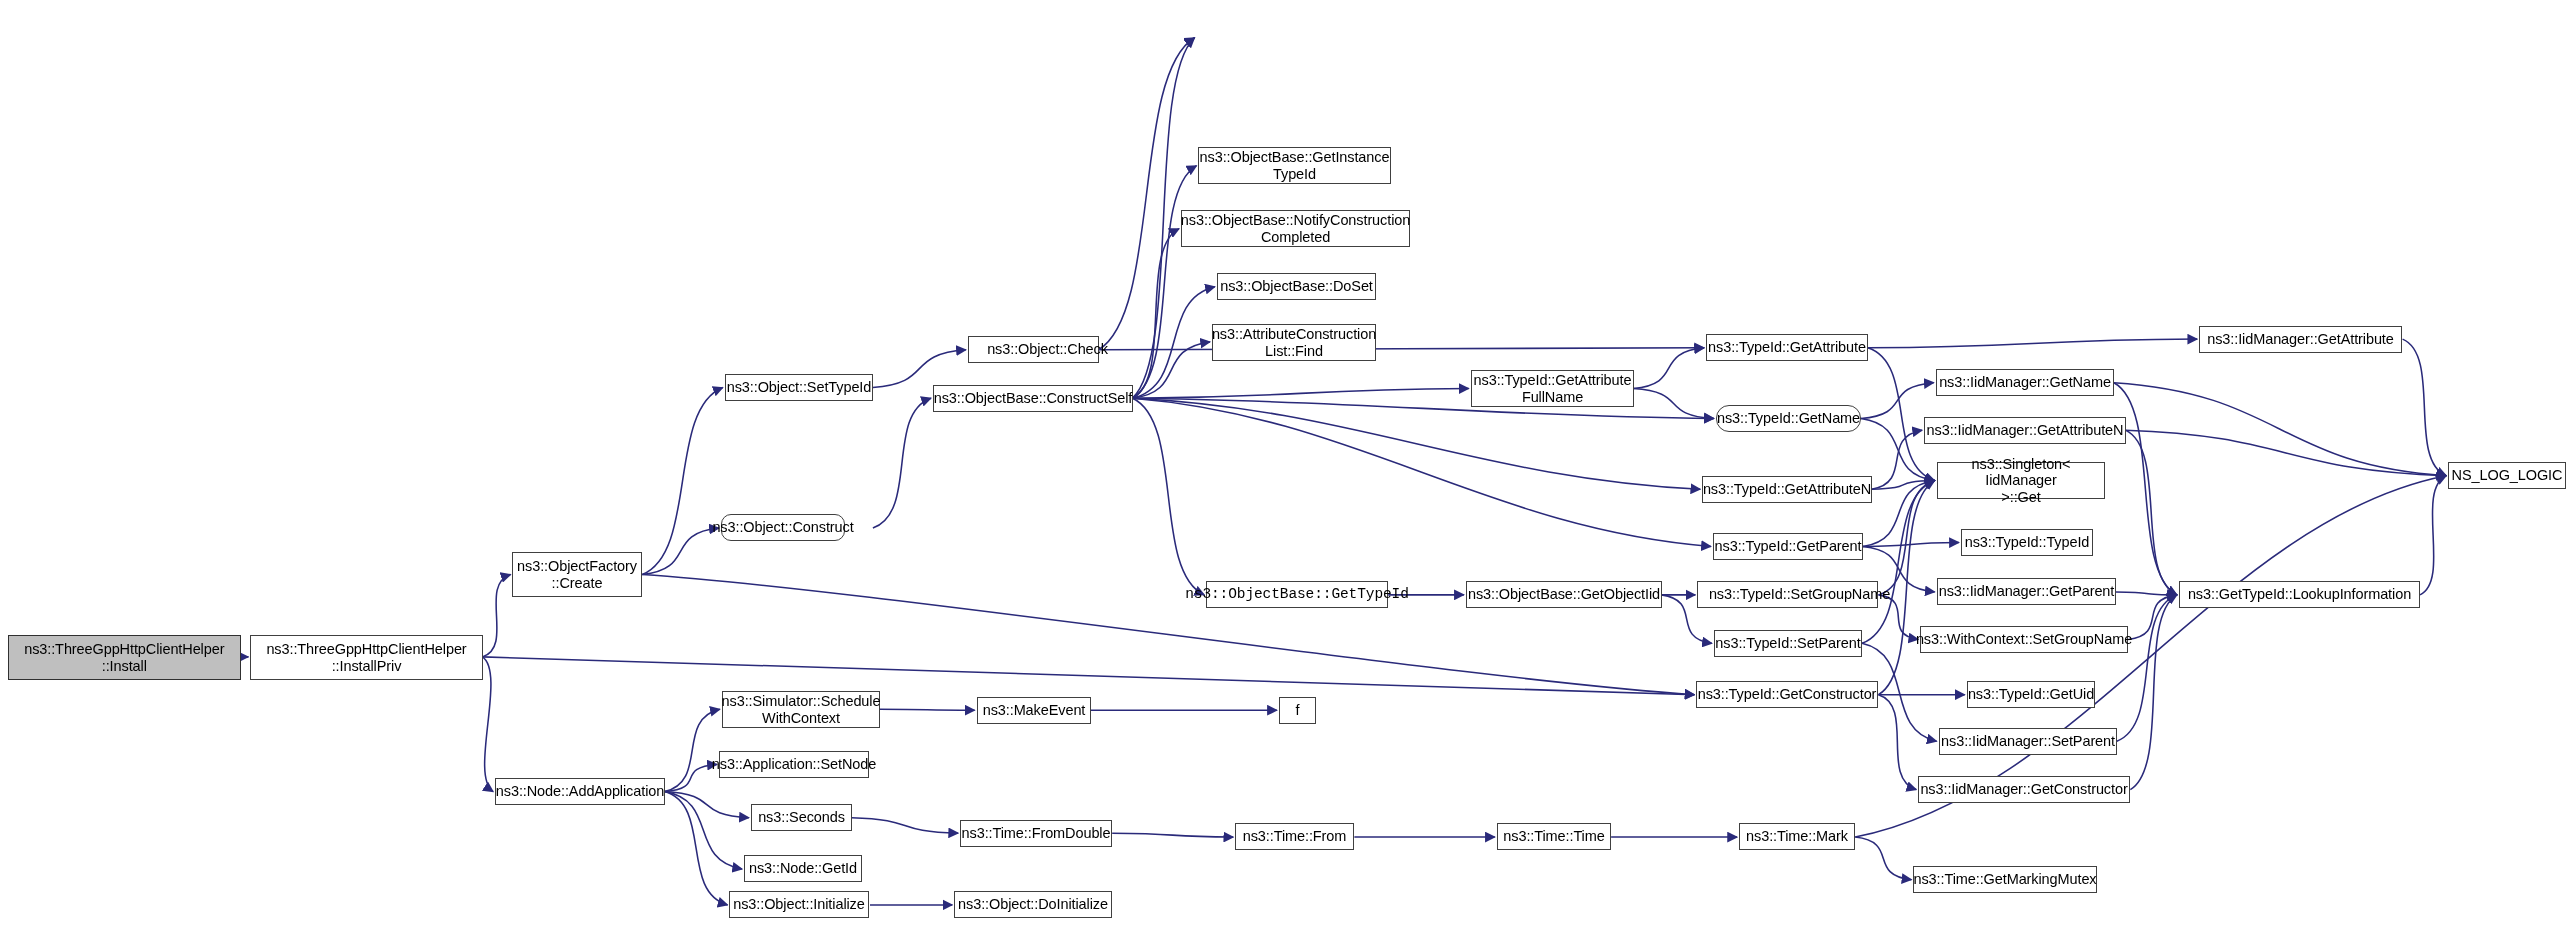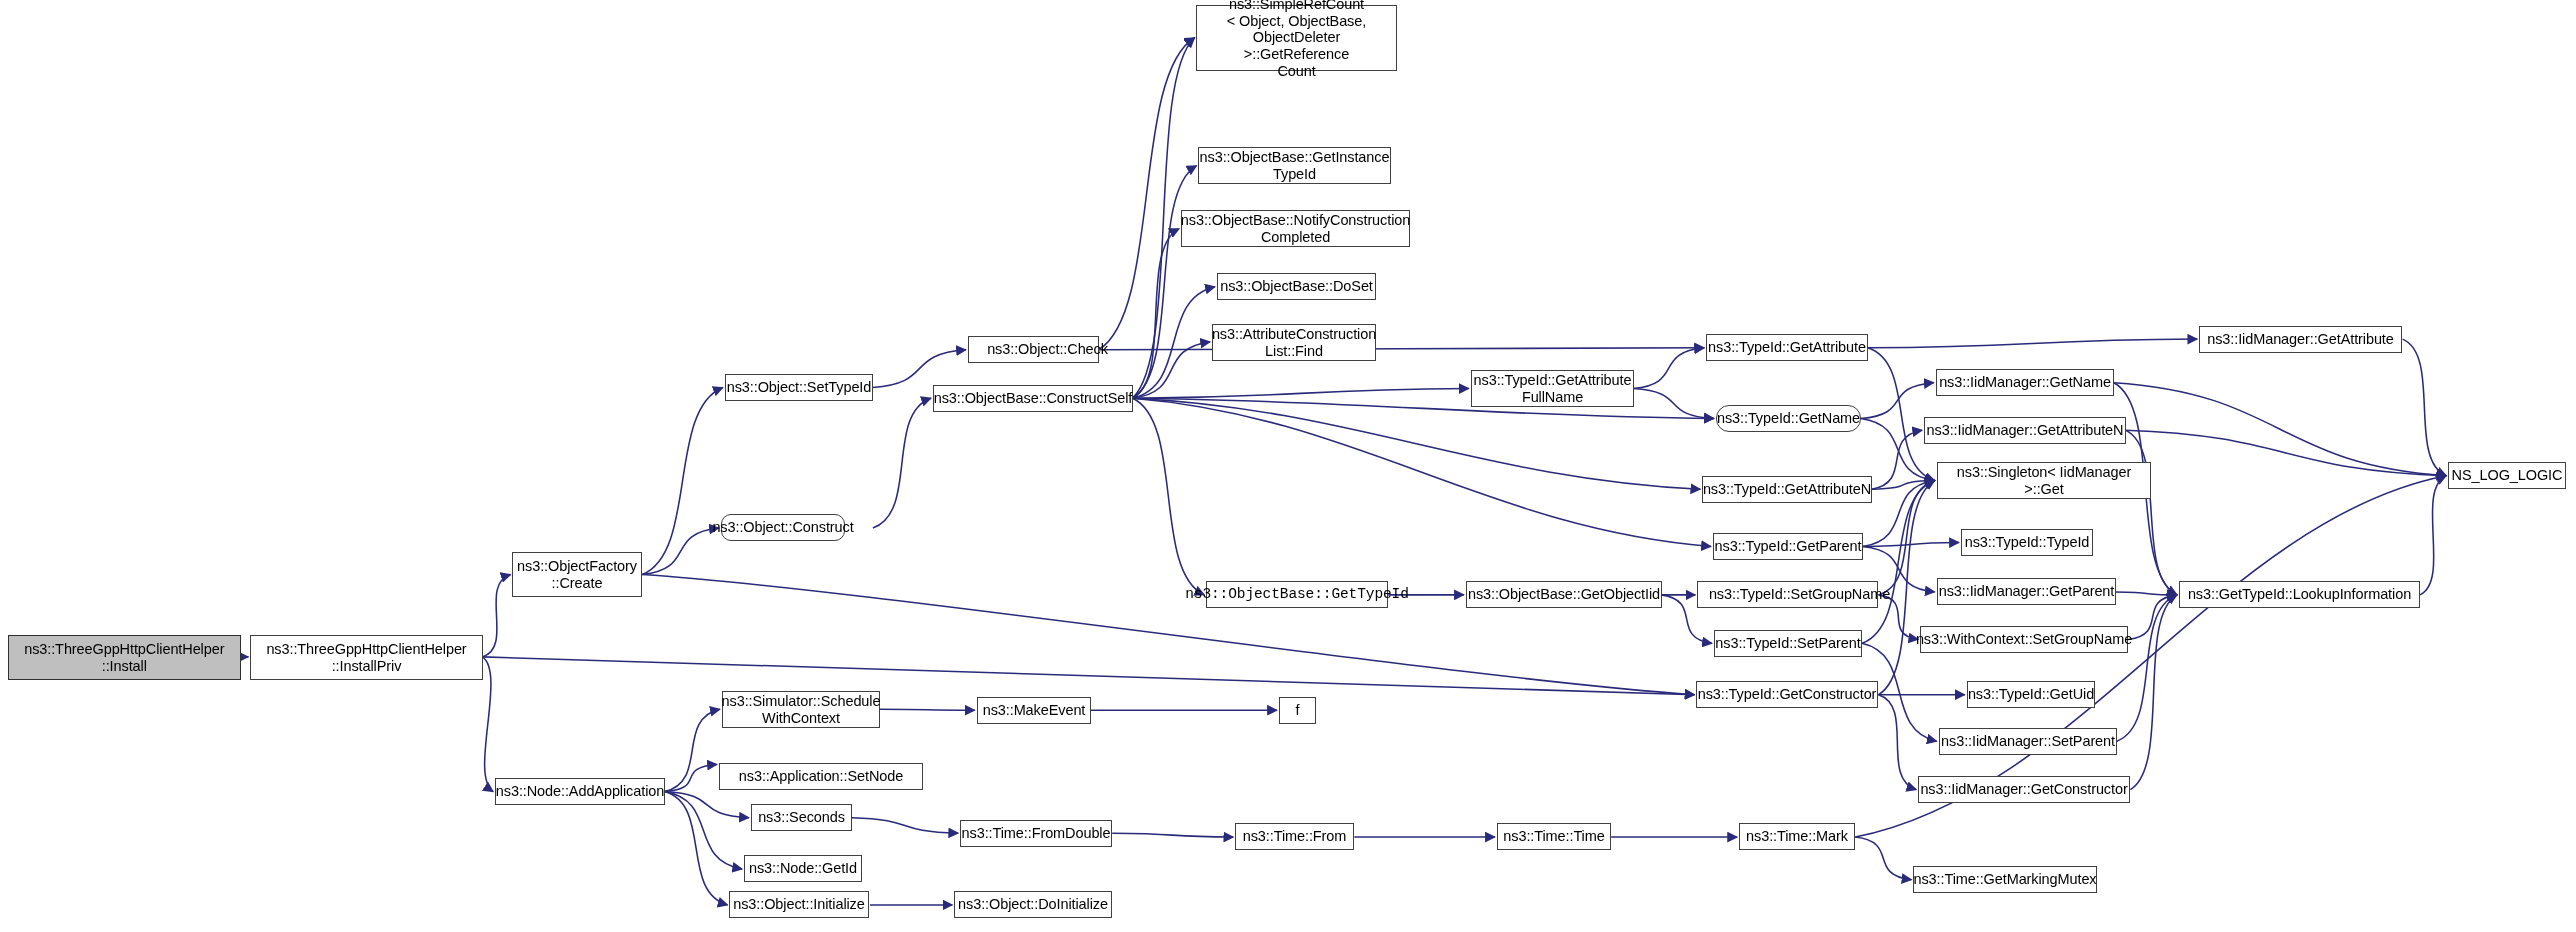--- a/index.html
+++ b/index.html
@@ -105,61 +105,57 @@
 <div class="node root" style="left: 7.8px; top: 635px; width: 233px; height: 45px;"><span>ns3::ThreeGppHttpClientHelper
 ::Install</span></div>
     <div class="node" style="left: 250px; top: 635px; width: 233px; height: 45px;"><span>ns3::ThreeGppHttpClientHelper
 ::InstallPriv</span></div>
     <div class="node" style="left: 512px; top: 552px; width: 130px; height: 45px;"><span>ns3::ObjectFactory
 ::Create</span></div>
     <div class="node" style="left: 725px; top: 374px; width: 148px; height: 27px;"><span>ns3::Object::SetTypeId</span></div>
     <div class="node" style="left: 721px; top: 514px; width: 124px; height: 27px; border-radius: 10px;"><span>ns3::Object::Construct</span></div>
     <div class="node" style="left: 968px; top: 336px; width: 131px; height: 27px; padding-left: 28px;"><span>ns3::Object::Check</span></div>
     <div class="node" style="left: 933px; top: 385px; width: 200px; height: 27px;"><span>ns3::ObjectBase::ConstructSelf</span></div>
-    <div class="node" style="left: 1196px; top: 4.8px; width: 201px; height: 66px;"><span>ns3::SimpleRefCount
-&lt; Object, ObjectBase,
- ObjectDeleter &gt;::GetReference
-Count</span></div>
     <div class="node" style="left: 1198px; top: 147px; width: 193px; height: 37px;"><span>ns3::ObjectBase::GetInstance
 TypeId</span></div>
     <div class="node" style="left: 1181px; top: 210px; width: 229px; height: 37px;"><span>ns3::ObjectBase::NotifyConstruction
 Completed</span></div>
     <div class="node" style="left: 1217px; top: 273px; width: 159px; height: 27px;"><span>ns3::ObjectBase::DoSet</span></div>
     <div class="node" style="left: 1212px; top: 324px; width: 164px; height: 37px;"><span>ns3::AttributeConstruction
 List::Find</span></div>
     <div class="node" style="left: 1206px; top: 581px; width: 182px; height: 27px; font-family: Liberation Mono, monospace;"><span>ns3::ObjectBase::GetTypeId</span></div>
     <div class="node" style="left: 1471px; top: 370px; width: 163px; height: 37px;"><span>ns3::TypeId::GetAttribute
 FullName</span></div>
     <div class="node" style="left: 1466px; top: 581px; width: 196px; height: 27px;"><span>ns3::ObjectBase::GetObjectIid</span></div>
     <div class="node" style="left: 1706px; top: 334px; width: 162px; height: 27px;"><span>ns3::TypeId::GetAttribute</span></div>
     <div class="node" style="left: 1716px; top: 405px; width: 145px; height: 27px; border-radius: 13px;"><span>ns3::TypeId::GetName</span></div>
     <div class="node" style="left: 1702px; top: 476px; width: 170px; height: 27px;"><span>ns3::TypeId::GetAttributeN</span></div>
     <div class="node" style="left: 1713px; top: 533px; width: 150px; height: 27px;"><span>ns3::TypeId::GetParent</span></div>
     <div class="node" style="left: 1697px; top: 581px; width: 181px; height: 27px; padding-left: 24px;"><span>ns3::TypeId::SetGroupName</span></div>
     <div class="node" style="left: 1714px; top: 630px; width: 148px; height: 27px;"><span>ns3::TypeId::SetParent</span></div>
     <div class="node" style="left: 1696px; top: 681px; width: 182px; height: 27px;"><span>ns3::TypeId::GetConstructor</span></div>
     <div class="node" style="left: 1936px; top: 369px; width: 178px; height: 27px;"><span>ns3::IidManager::GetName</span></div>
     <div class="node" style="left: 1924px; top: 417px; width: 202px; height: 27px;"><span>ns3::IidManager::GetAttributeN</span></div>
-    <div class="node" style="left: 1937px; top: 462px; width: 214px; height: 37px;"><span>ns3::Singleton&lt; IidManager
+    <div class="node" style="left: 1937px; top: 462px; width: 168px; height: 37px;"><span>ns3::Singleton&lt; IidManager
 &gt;::Get</span></div>
     <div class="node" style="left: 1961px; top: 529px; width: 132px; height: 27px;"><span>ns3::TypeId::TypeId</span></div>
     <div class="node" style="left: 1937px; top: 578px; width: 179px; height: 27px;"><span>ns3::IidManager::GetParent</span></div>
     <div class="node" style="left: 1920px; top: 626px; width: 208px; height: 27px;"><span>ns3::WithContext::SetGroupName</span></div>
     <div class="node" style="left: 1967px; top: 681px; width: 128px; height: 27px;"><span>ns3::TypeId::GetUid</span></div>
     <div class="node" style="left: 1939px; top: 728px; width: 178px; height: 27px;"><span>ns3::IidManager::SetParent</span></div>
     <div class="node" style="left: 1918px; top: 776px; width: 212px; height: 27px;"><span>ns3::IidManager::GetConstructor</span></div>
     <div class="node" style="left: 2199px; top: 326px; width: 203px; height: 27px;"><span>ns3::IidManager::GetAttribute</span></div>
     <div class="node" style="left: 2179px; top: 581px; width: 241px; height: 27px;"><span>ns3::GetTypeId::LookupInformation</span></div>
     <div class="node" style="left: 2448px; top: 462px; width: 118px; height: 27px;"><span>NS_LOG_LOGIC</span></div>
     <div class="node" style="left: 722px; top: 691px; width: 158px; height: 37px;"><span>ns3::Simulator::Schedule
 WithContext</span></div>
     <div class="node" style="left: 977px; top: 697px; width: 114px; height: 27px;"><span>ns3::MakeEvent</span></div>
     <div class="node" style="left: 1279px; top: 697px; width: 37px; height: 27px;"><span>f</span></div>
     <div class="node" style="left: 495px; top: 778px; width: 170px; height: 27px;"><span>ns3::Node::AddApplication</span></div>
-    <div class="node" style="left: 719px; top: 751px; width: 204px; height: 27px; margin-top: 12px;"><span>ns3::Application::SetNode</span></div>
+    <div class="node" style="left: 719px; top: 751px; width: 150px; height: 27px;"><span>ns3::Application::SetNode</span></div>
     <div class="node" style="left: 751px; top: 804px; width: 101px; height: 27px;"><span>ns3::Seconds</span></div>
     <div class="node" style="left: 744px; top: 855px; width: 118px; height: 27px;"><span>ns3::Node::GetId</span></div>
     <div class="node" style="left: 729px; top: 891px; width: 140px; height: 27px;"><span>ns3::Object::Initialize</span></div>
     <div class="node" style="left: 960px; top: 820px; width: 152px; height: 27px;"><span>ns3::Time::FromDouble</span></div>
     <div class="node" style="left: 954px; top: 891px; width: 158px; height: 27px;"><span>ns3::Object::DoInitialize</span></div>
     <div class="node" style="left: 1235px; top: 823px; width: 119px; height: 27px;"><span>ns3::Time::From</span></div>
     <div class="node" style="left: 1497px; top: 823px; width: 114px; height: 27px;"><span>ns3::Time::Time</span></div>
     <div class="node" style="left: 1739px; top: 823px; width: 116px; height: 27px;"><span>ns3::Time::Mark</span></div>
     <div class="node" style="left: 1913px; top: 866px; width: 184px; height: 27px;"><span>ns3::Time::GetMarkingMutex</span></div>
   </div>

